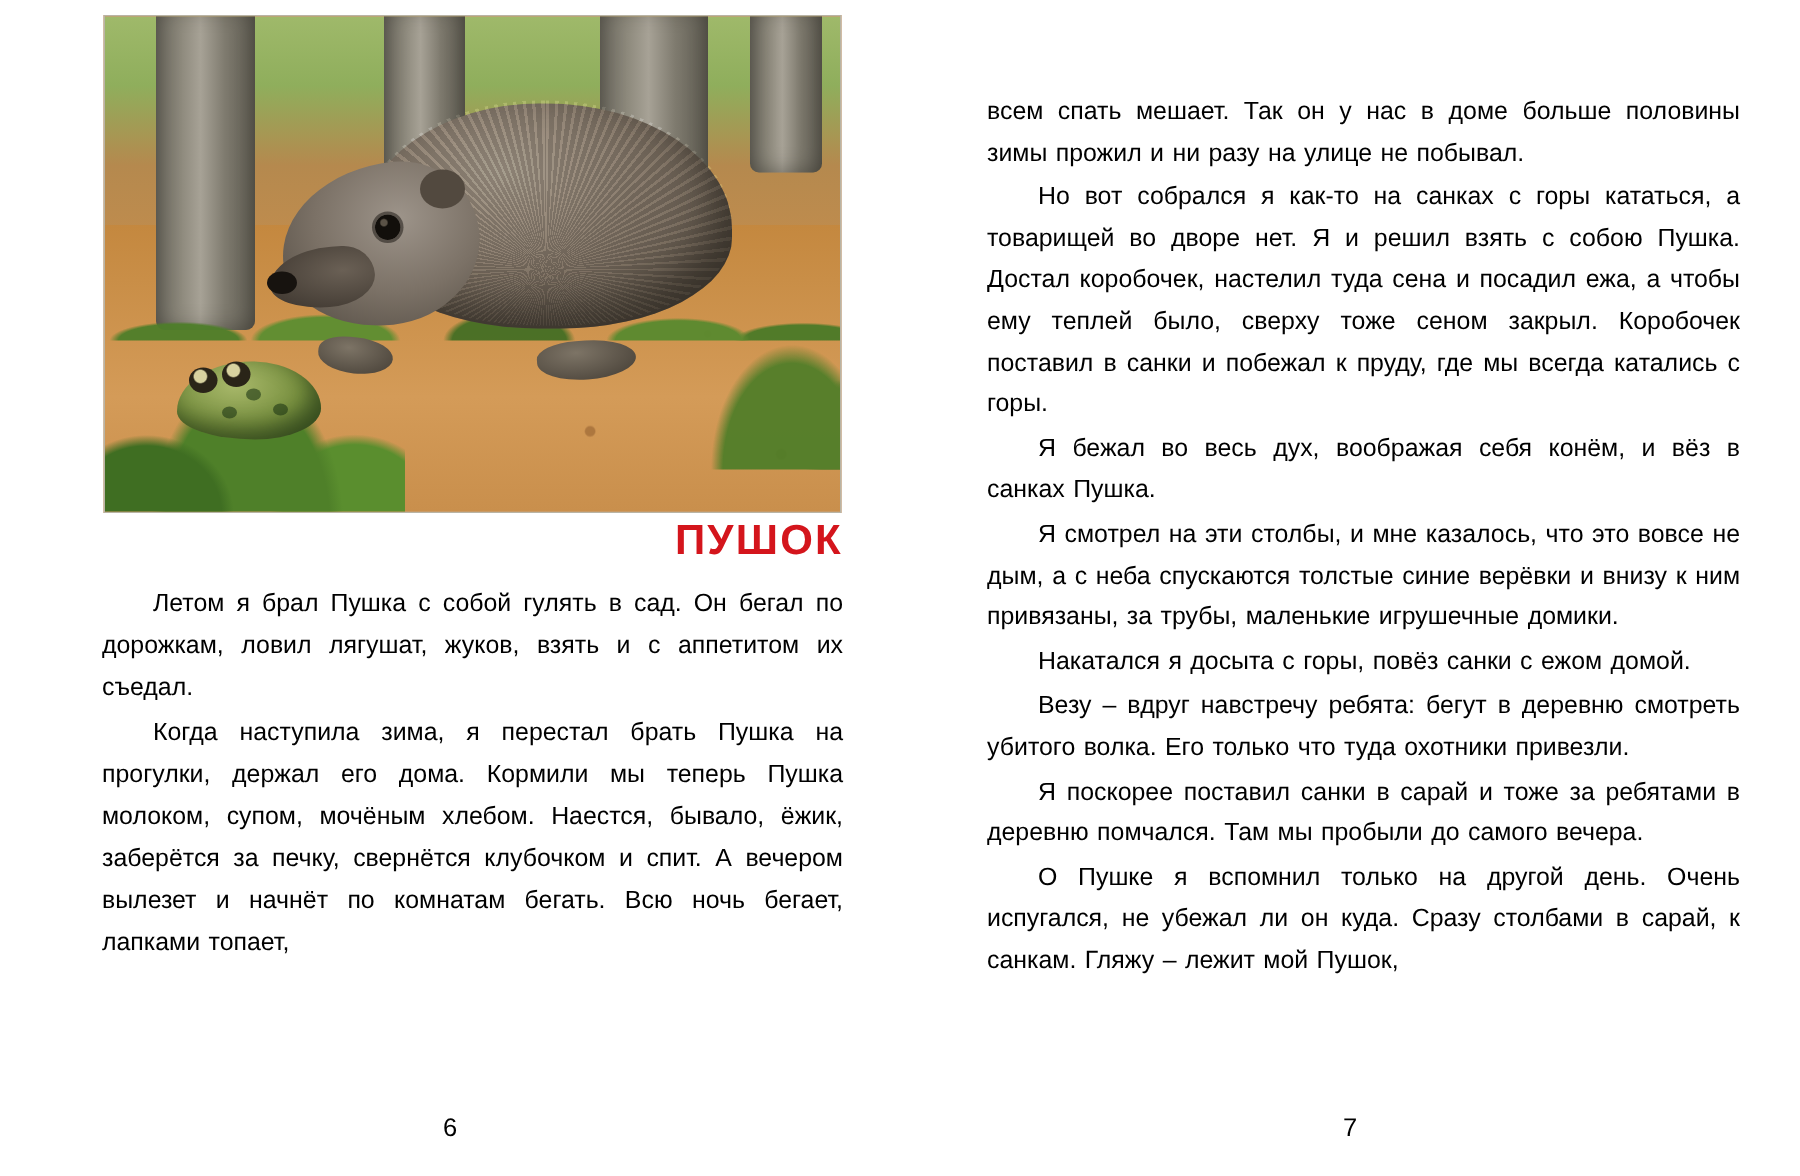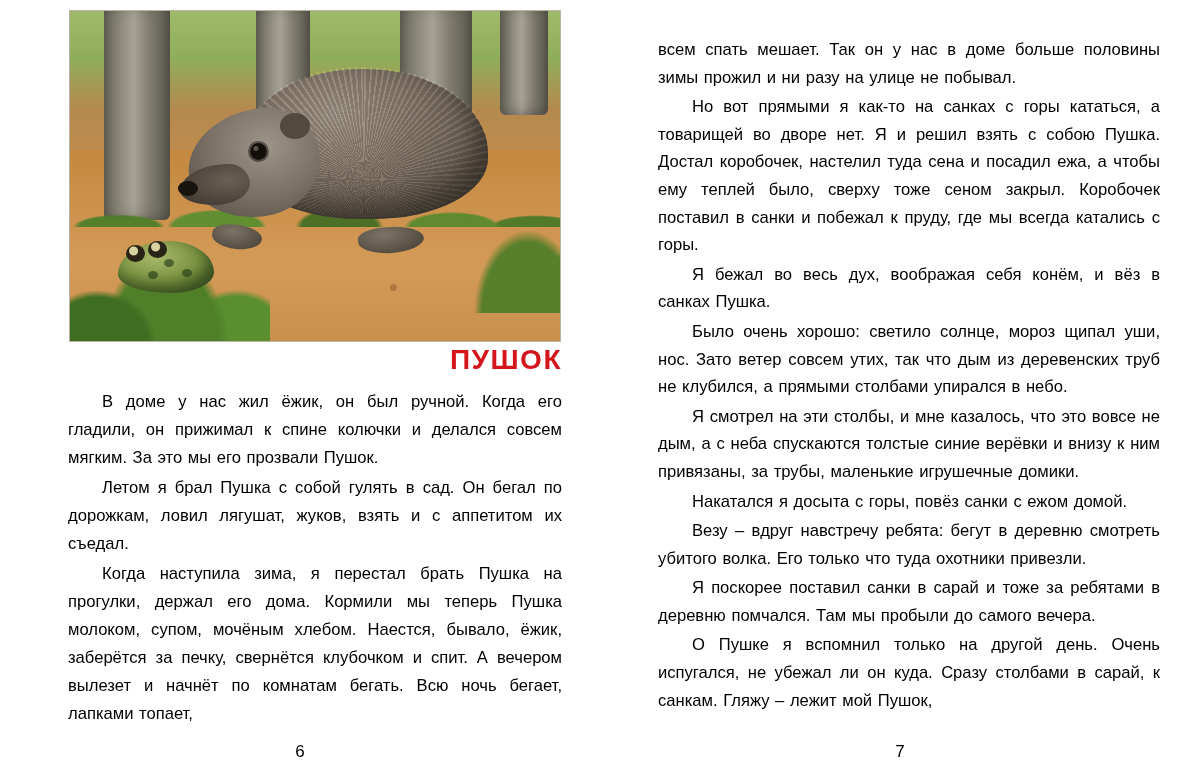--- a/index.html
+++ b/index.html
@@ -221,21 +221,21 @@
   }
   p.para {
     margin: 0 0 2px 0;
     font-size: 16.6px;
     line-height: 28px;
     text-align: justify;
     text-indent: 34px;
     word-spacing: 1px;
     hyphens: manual;
   }
-  p.para.noindent { text-indent: 0; }
+  p.para.noindent { text-indent: 0; margin-top: 24px; }
   .page-right p.para { line-height: 27.6px; }
   .folio {
     position: absolute;
     bottom: 22px;
     font-size: 17px;
     color: #000;
   }
   .folio-left { left: 0; right: 0; text-align: center; }
   .folio-right { left: 0; right: 0; text-align: center; }
   .gutter {
@@ -283,34 +283,32 @@
         <div class="frog-eye"></div>
         <div class="frog-eye e2"></div>
         <div class="frog-spot" style="left:46px; top:18px;"></div>
         <div class="frog-spot" style="left:64px; top:28px;"></div>
         <div class="frog-spot" style="left:30px; top:30px;"></div>
       </div>
     </div>
 
     <h1 class="story-title">ПУШОК</h1>
 
-    <p class="para">В доме у нас жил ёжик, он был ручной. Когда его гладили, он прижимал к спине колючки и делался совсем мягким. За это мы его прозвали Пушок.</p>
     <p class="para">Летом я брал Пушка с собой гулять в сад. Он бегал по дорожкам, ловил лягушат, жуков, взять и с аппетитом их съедал.</p>
     <p class="para">Когда наступила зима, я перестал брать Пушка на прогулки, держал его дома. Кормили мы теперь Пушка молоком, супом, мочёным хлебом. Наестся, бывало, ёжик, заберётся за печку, свернётся клубочком и спит. А вечером вылезет и начнёт по комнатам бегать. Всю ночь бегает, лапками топает,</p>
 
     <div class="folio folio-left">6</div>
   </div>
 
   <div class="gutter"></div>
 
   <div class="page page-right">
     <p class="para noindent">всем спать мешает. Так он у нас в доме больше половины зимы прожил и ни разу на улице не побывал.</p>
-    <p class="para">Но вот прямыми я как-то на санках с горы кататься, а товарищей во дворе нет. Я и решил взять с собою Пушка. Достал коробочек, настелил туда сена и посадил ежа, а чтобы ему теплей было, сверху тоже сеном закрыл. Коробочек поставил в санки и побежал к пруду, где мы всегда катались с горы.</p>
+    <p class="para">Но вот собрался я как-то на санках с горы кататься, а товарищей во дворе нет. Я и решил взять с собою Пушка. Достал коробочек, настелил туда сена и посадил ежа, а чтобы ему теплей было, сверху тоже сеном закрыл. Коробочек поставил в санки и побежал к пруду, где мы всегда катались с горы.</p>
     <p class="para">Я бежал во весь дух, воображая себя конём, и вёз в санках Пушка.</p>
-    <p class="para">Было очень хорошо: светило солнце, мороз щипал уши, нос. Зато ветер совсем утих, так что дым из деревенских труб не клубился, а прямыми столбами упирался в небо.</p>
     <p class="para">Я смотрел на эти столбы, и мне казалось, что это вовсе не дым, а с неба спускаются толстые синие верёвки и внизу к ним привязаны, за трубы, маленькие игрушечные домики.</p>
     <p class="para">Накатался я досыта с горы, повёз санки с ежом домой.</p>
     <p class="para">Везу – вдруг навстречу ребята: бегут в деревню смотреть убитого волка. Его только что туда охотники привезли.</p>
     <p class="para">Я поскорее поставил санки в сарай и тоже за ребятами в деревню помчался. Там мы пробыли до самого вечера.</p>
     <p class="para">О Пушке я вспомнил только на другой день. Очень испугался, не убежал ли он куда. Сразу столбами в сарай, к санкам. Гляжу – лежит мой Пушок,</p>
 
     <div class="folio folio-right">7</div>
   </div>
 
 </div>

